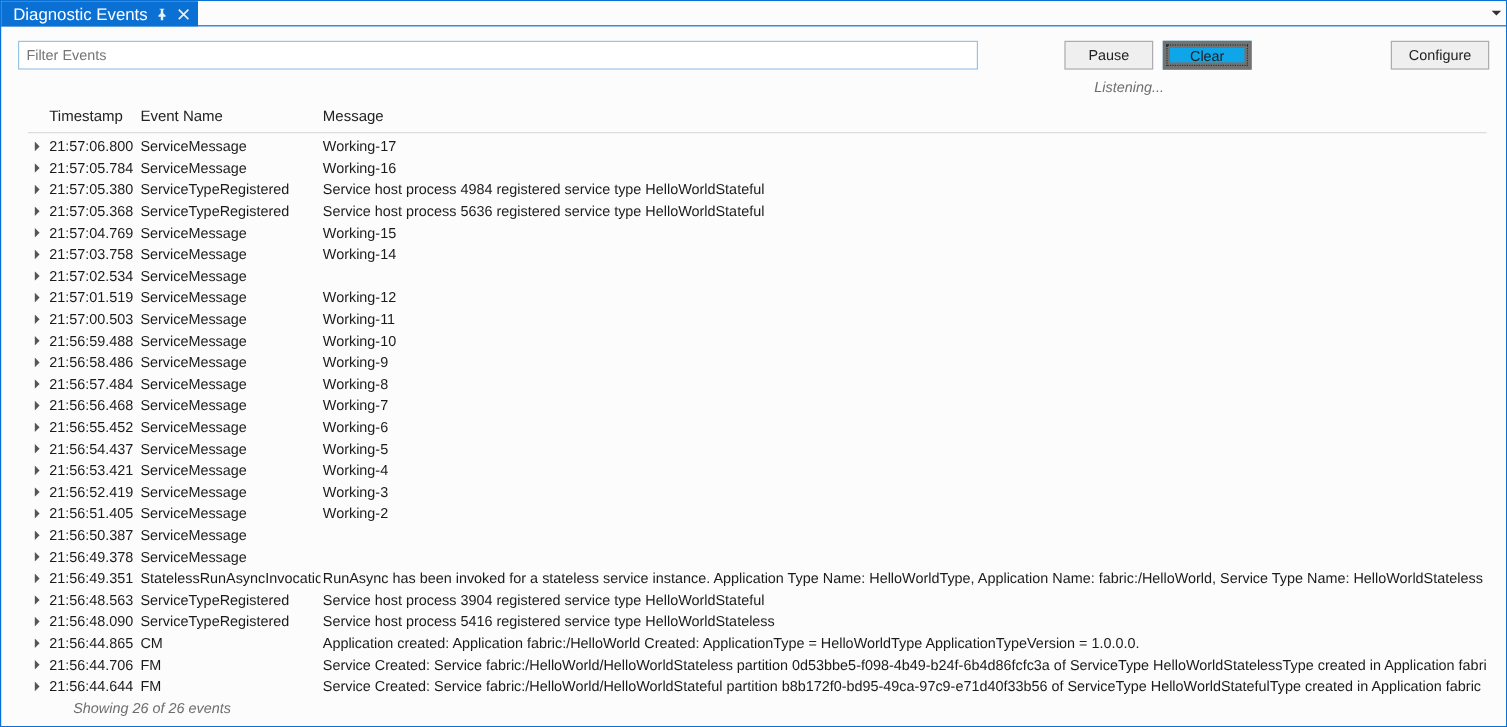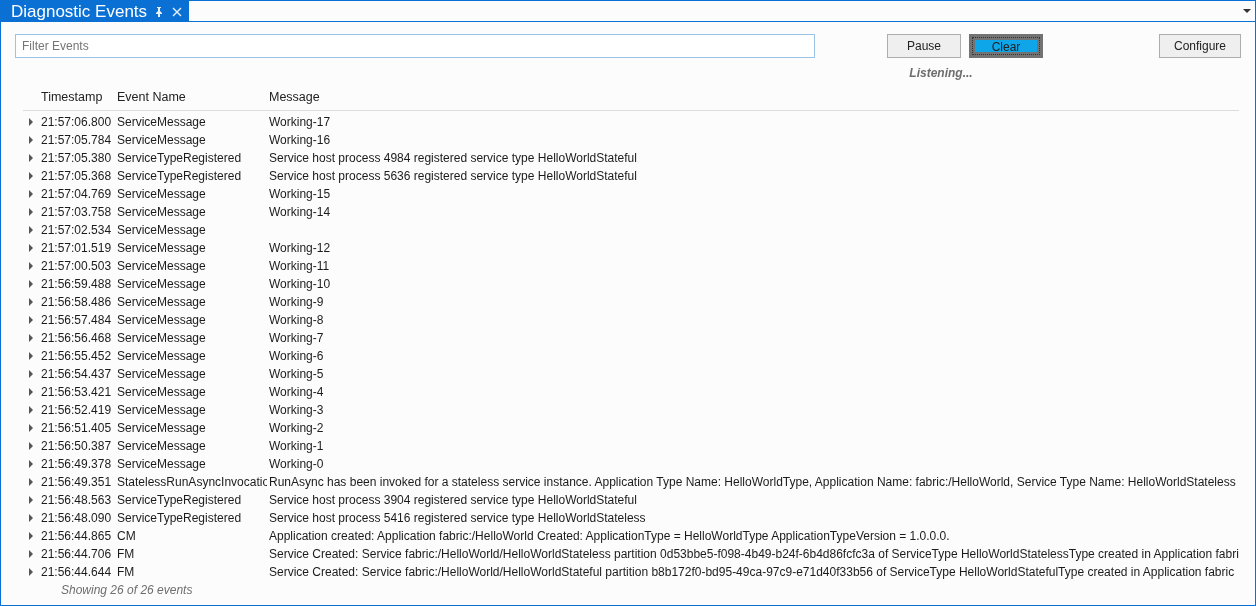--- a/index.html
+++ b/index.html
@@ -27,21 +27,21 @@
     border-bottom: 1px solid #0a70d4;
   }
   .tab {
     background: #0a70d4;
     color: #ffffff;
     display: flex;
     align-items: center;
     padding: 0 6px 0 10px;
     gap: 6px;
     height: 21px;
-    font-size: 17px;
+    font-size: 14px;
   }
   .tab .pin, .tab .close {
     width: 12px; height: 12px;
     display: inline-flex;
     align-items: center; justify-content: center;
     cursor: pointer;
     opacity: 0.9;
   }
   .tab svg { display:block; }
   .titlebar .drop {
@@ -86,21 +86,20 @@
     outline-offset: -4px;
     background: #0ea5e9;
   }
   .listen-col { display:flex; flex-direction:column; align-items:center; gap:4px;}
   .listening {
     color: #6e6e6e;
     font-style: italic;
     font-size: 12px;
     text-align: center;
     margin-top: 4px;
-    font-weight: bold;
   }
   .spacer { flex: 1; }
   .grid {
     margin: 8px 16px 0 22px;
     flex: 1;
     overflow: hidden;
     position: relative;
   }
   .grid-header {
     display: grid;
@@ -366,31 +365,29 @@
           <div>Working-2</div>
         </div>
         <div class="row">
           <div class="exp">
             <svg width="8" height="8" viewBox="0 0 8 8">
               <path d="M2 0l4 4-4 4z" fill="#555"></path>
             </svg>
           </div>
           <div>21:56:50.387</div>
           <div>ServiceMessage</div>
-          <div>Working-1</div>
         </div>
         <div class="row">
           <div class="exp">
             <svg width="8" height="8" viewBox="0 0 8 8">
               <path d="M2 0l4 4-4 4z" fill="#555"></path>
             </svg>
           </div>
           <div>21:56:49.378</div>
           <div>ServiceMessage</div>
-          <div>Working-0</div>
         </div>
         <div class="row">
           <div class="exp">
             <svg width="8" height="8" viewBox="0 0 8 8">
               <path d="M2 0l4 4-4 4z" fill="#555"></path>
             </svg>
           </div>
           <div>21:56:49.351</div>
           <div>StatelessRunAsyncInvocation</div>
           <div>RunAsync has been invoked for a stateless service instance.  Application Type Name: HelloWorldType, Application Name: fabric:/HelloWorld, Service Type Name: HelloWorldStateless</div>

